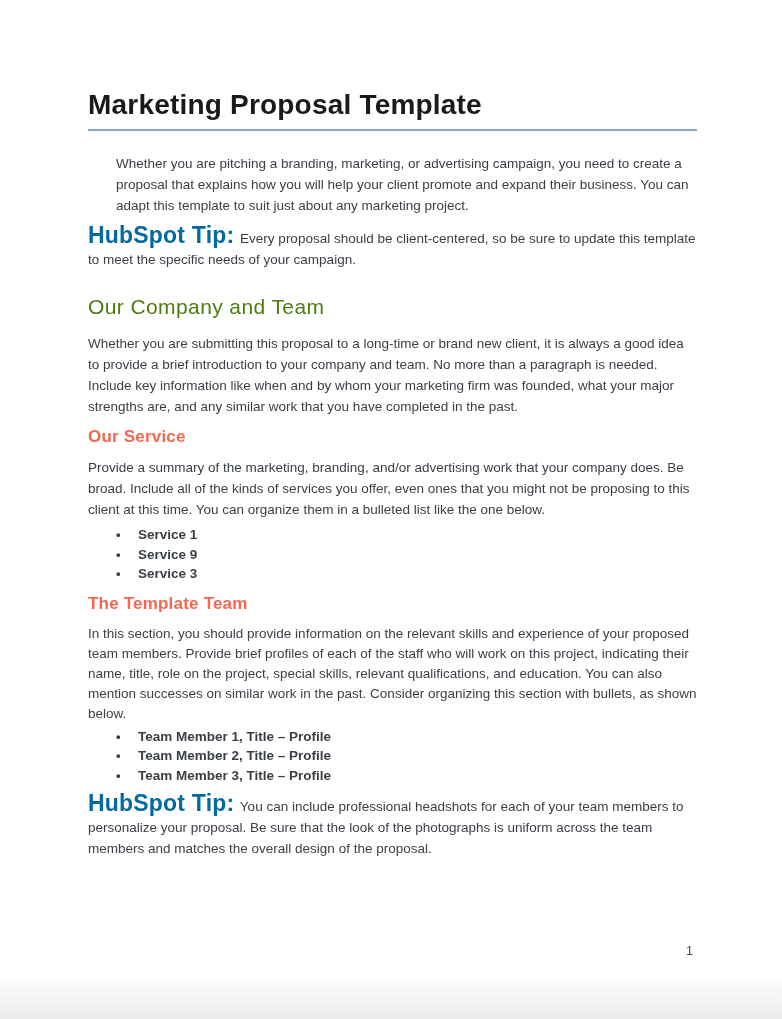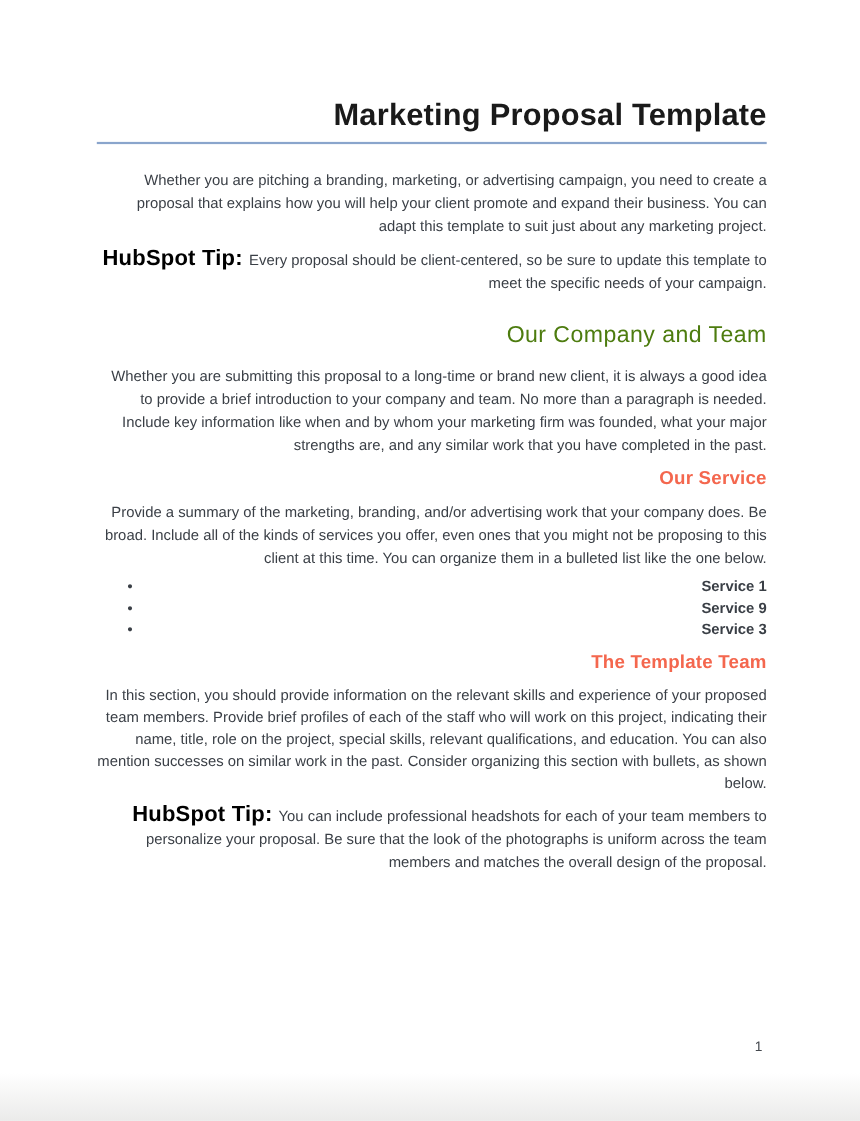--- a/index.html
+++ b/index.html
@@ -10,21 +10,20 @@
     background: #ffffff;
     overflow: hidden;
     font-family: "Liberation Sans", sans-serif;
     color: #3a3f46;
   }
   .content {
     position: absolute;
     left: 88px;
     top: 0;
     width: 609px;
-    text-align: right;
   }
   h1 {
     margin: 88px 0 0 0;
     font-size: 28px;
     line-height: 34px;
     font-weight: 700;
     color: #1a1a1a;
     letter-spacing: 0.2px;
   }
   .rule {
@@ -43,23 +42,23 @@
   .p-services{ margin-top: 10px; }
   .p-team    { margin-top: 10px; line-height: 20px; }
   .tip {
     font-size: 13.5px;
     line-height: 21px;
     color: #3a3f46;
   }
   .tip-1 { margin-top: 9px; }
   .tip-2 { margin-top: 8px; }
   .tip-label {
-    font-size: 20px;
+    font-size: 23px;
     font-weight: 700;
-    color: #000000;
+    color: #0369a1;
     letter-spacing: 0.2px;
     margin-right: 2px;
   }
   h2 {
     margin: 24px 0 0 0;
     font-size: 21px;
     line-height: 26px;
     font-weight: 400;
     color: #4d7c0f;
     letter-spacing: 0.4px;
@@ -135,20 +134,25 @@
     <h3>Our Service</h3>
     <p class="body-text p-services">Provide a summary of the marketing, branding, and/or advertising work that your company does. Be broad. Include all of the kinds of services you offer, even ones that you might not be proposing to this client at this time. You can organize them in a bulleted list like the one below.</p>
     <ul class="bullets">
       <li>Service 1</li>
       <li>Service 9</li>
       <li>Service 3</li>
     </ul>
 
     <h3 class="h3-team">The Template Team</h3>
     <p class="body-text p-team">In this section, you should provide information on the relevant skills and experience of your proposed team members. Provide brief profiles of each of the staff who will work on this project, indicating their name, title, role on the project, special skills, relevant qualifications, and education. You can also mention successes on similar work in the past. Consider organizing this section with bullets, as shown below.</p>
+    <ul class="bullets ul-team">
+      <li>Team Member 1, Title – Profile</li>
+      <li>Team Member 2, Title – Profile</li>
+      <li>Team Member 3, Title – Profile</li>
+    </ul>
 
     <p class="tip tip-2">
       <span class="tip-label">HubSpot Tip:</span>
       <span class="tip-text">You can include professional headshots for each of your team members to personalize your proposal. Be sure that the look of the photographs is uniform across the team members and matches the overall design of the proposal.</span>
     </p>
 
   </div>
 
   <div class="page-number">1</div>
   <div class="bottom-shade"></div>

